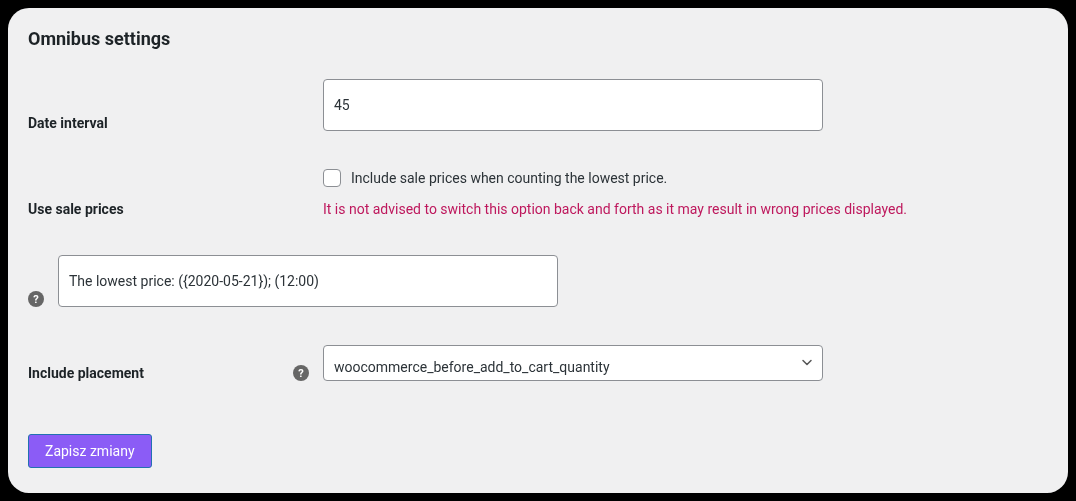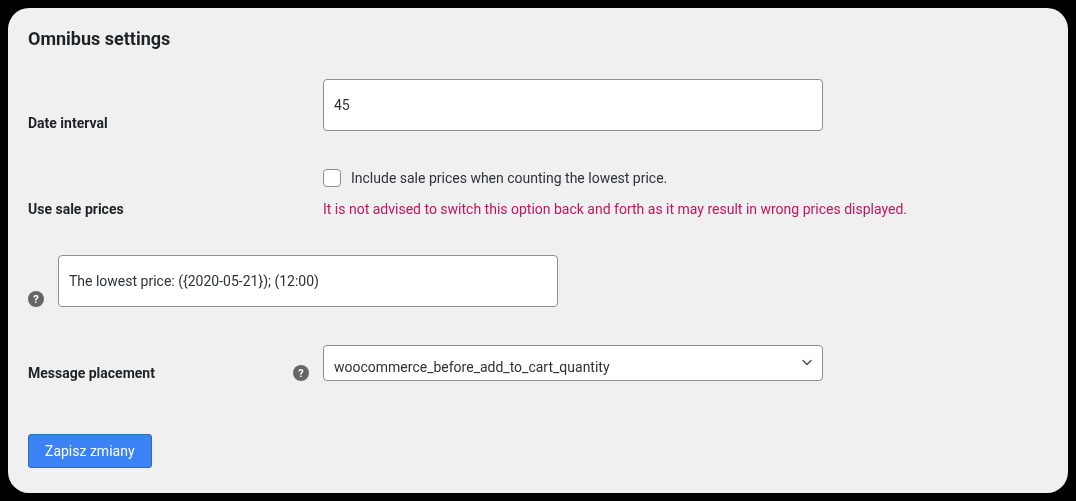--- a/index.html
+++ b/index.html
@@ -114,21 +114,21 @@
     .checkbox-label {
       font-size: 14px;
       color: #2c3338;
     }
     .description {
       font-size: 14px;
       color: #be185d;
       margin-top: 14px;
     }
     .submit-button {
-      background: #3b82f6;
+      background: #8b5cf6;
       color: #fff;
       border: 1px solid #2271b1;
       border-radius: 3px;
       padding: 8px 16px;
       font-size: 14px;
       cursor: pointer;
       font-family: inherit;
       margin-top: 15px;
     }
   </style>
@@ -161,21 +161,21 @@
   <div class="form-row">
     <div class="help-col">
       <span class="help-icon">?</span>
     </div>
     <div class="field-col">
       <input type="text" class="text-input" value="The lowest price: ({2020-05-21}); (12:00)" style="">
     </div>
   </div>
 
   <div class="form-row">
-    <div class="form-label">Message placement</div>
+    <div class="form-label">Include placement</div>
     <div class="help-col">
       <span class="help-icon">?</span>
     </div>
     <div class="field-col">
       <div class="select-wrapper">
         <select class="select-input">
           <option>woocommerce_before_add_to_cart_quantity</option>
         </select>
         <span class="select-chevron">
           <svg width="12" height="12" viewBox="0 0 12 12">

